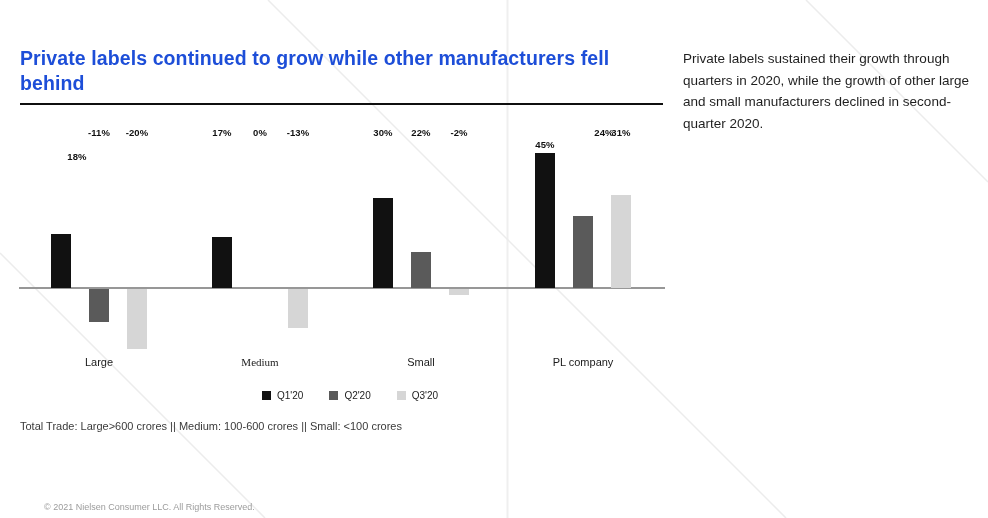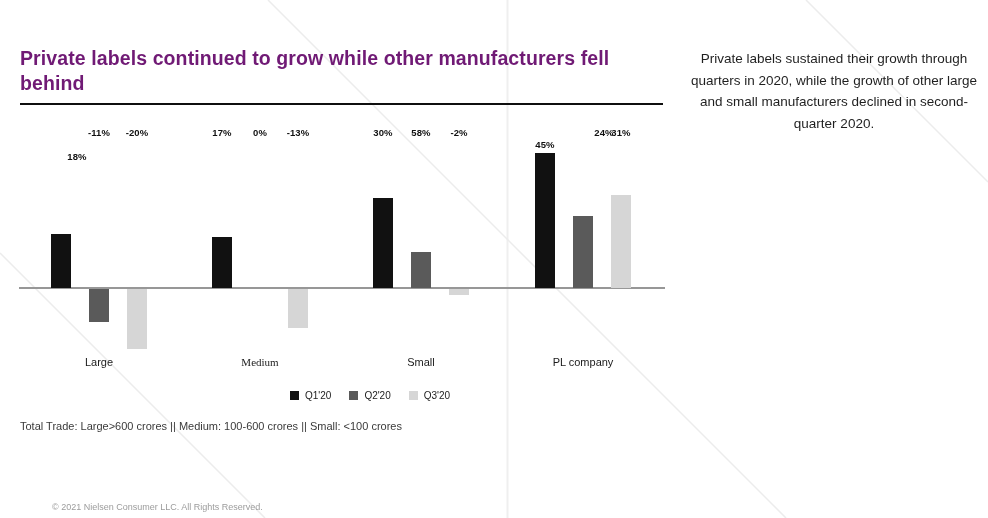--- a/index.html
+++ b/index.html
@@ -4,45 +4,45 @@
 <style>
   html,body{margin:0;padding:0;}
   .page{
     position:relative;width:988px;height:518px;background:#ffffff;
     overflow:hidden;font-family:"Liberation Sans",sans-serif;color:#141414;
   }
   .deco{position:absolute;left:0;top:0;z-index:0;}
   .layer{position:absolute;left:0;top:0;width:988px;height:518px;z-index:1;}
   .title{
     position:absolute;left:20px;top:46px;width:640px;
-    font-size:19.5px;font-weight:bold;line-height:25px;color:#701a75;
+    font-size:19.5px;font-weight:bold;line-height:25px;color:#1d4ed8;
     letter-spacing:0.1px;
   }
   .title-rule{position:absolute;left:20px;top:103px;width:643px;height:2px;background:#0f0f0f;}
   .summary{
     position:absolute;left:683px;top:48px;width:302px;
-    font-size:13.5px;line-height:21.5px;color:#1f1f1f;text-align:center;
+    font-size:13.5px;line-height:21.5px;color:#1f1f1f;
   }
   .chart{position:absolute;left:0;top:0;width:988px;height:518px;}
   .axis{position:absolute;left:19px;top:287px;width:646px;height:2px;background:#979797;}
   .bar{position:absolute;width:20px;}
   .val-label{
     position:absolute;width:44px;top:127px;text-align:center;
     font-size:9.5px;font-weight:bold;color:#101010;letter-spacing:0.1px;
   }
   .cat-label{
     position:absolute;width:120px;top:356px;text-align:center;
     font-size:11px;color:#1a1a1a;
   }
-  .legend{position:absolute;left:262px;top:390px;display:flex;gap:18px;align-items:flex-end;margin-left:28px;}
+  .legend{position:absolute;left:262px;top:390px;display:flex;gap:26px;align-items:flex-end;}
   .legend-item{display:flex;align-items:center;gap:6px;}
   .legend-swatch{width:9px;height:9px;display:inline-block;}
   .legend-label{font-size:10px;color:#222222;}
   .footnote{position:absolute;left:20px;top:420px;font-size:11px;color:#3a3a3a;}
-  .copyright{position:absolute;left:24px;top:502px;font-size:9px;color:#9c9c9c;padding-left:28px;}
+  .copyright{position:absolute;left:16px;top:502px;font-size:9px;color:#9c9c9c;padding-left:28px;}
 </style>
 </head>
 <body>
 
 <div class="page">
 
   <svg class="deco" width="988" height="518" viewBox="0 0 988 518">
     <line x1="507.5" y1="0" x2="507.5" y2="518" stroke="#efefef" stroke-width="2"></line>
     <line x1="268" y1="0" x2="786" y2="518" stroke="#ececec" stroke-width="1.5"></line>
     <line x1="0" y1="253" x2="265" y2="518" stroke="#ececec" stroke-width="1.5"></line>
@@ -65,21 +65,21 @@
         <div class="cat-label" style="left: 39px;">Large</div>
         <div class="bar" style="left: 212px; height: 51px; top: 237px; background-color: rgb(17, 17, 17);"></div>
         <div class="val-label" style="left: 200px;">17%</div>
         <div class="val-label" style="left: 238px;">0%</div>
         <div class="bar" style="left: 288px; height: 39px; top: 289px; background-color: rgb(214, 214, 214);"></div>
         <div class="val-label" style="left: 276px;">-13%</div>
         <div class="cat-label" style="left: 200px; font-family: Liberation Serif, serif;">Medium</div>
         <div class="bar" style="left: 373px; height: 90px; top: 198px; background-color: rgb(17, 17, 17);"></div>
         <div class="val-label" style="left: 361px;">30%</div>
         <div class="bar" style="left: 411px; height: 36px; top: 252px; background-color: rgb(90, 90, 90);"></div>
-        <div class="val-label" style="left: 399px;">58%</div>
+        <div class="val-label" style="left: 399px;">22%</div>
         <div class="bar" style="left: 449px; height: 6px; top: 289px; background-color: rgb(214, 214, 214);"></div>
         <div class="val-label" style="left: 437px;">-2%</div>
         <div class="cat-label" style="left: 361px;">Small</div>
         <div class="bar" style="left: 535px; height: 135px; top: 153px; background-color: rgb(17, 17, 17);"></div>
         <div class="val-label" style="left: 523px; margin-top: 12px;">45%</div>
         <div class="bar" style="left: 573px; height: 72px; top: 216px; background-color: rgb(90, 90, 90);"></div>
         <div class="val-label" style="left: 582px;">24%</div>
         <div class="bar" style="left: 611px; height: 93px; top: 195px; background-color: rgb(214, 214, 214);"></div>
         <div class="val-label" style="left: 599px;">31%</div>
         <div class="cat-label" style="left: 523px;">PL company</div>

